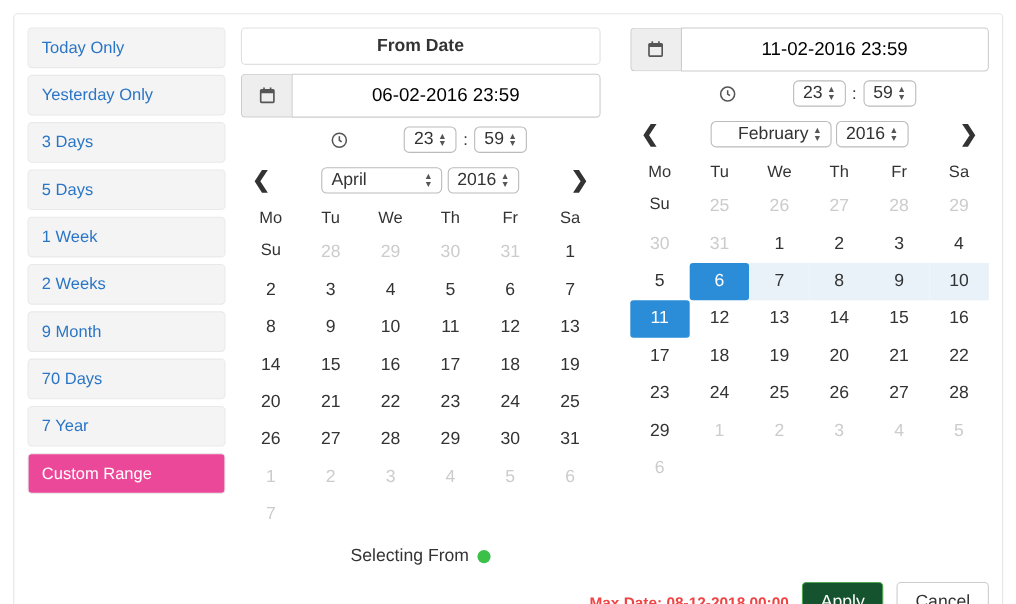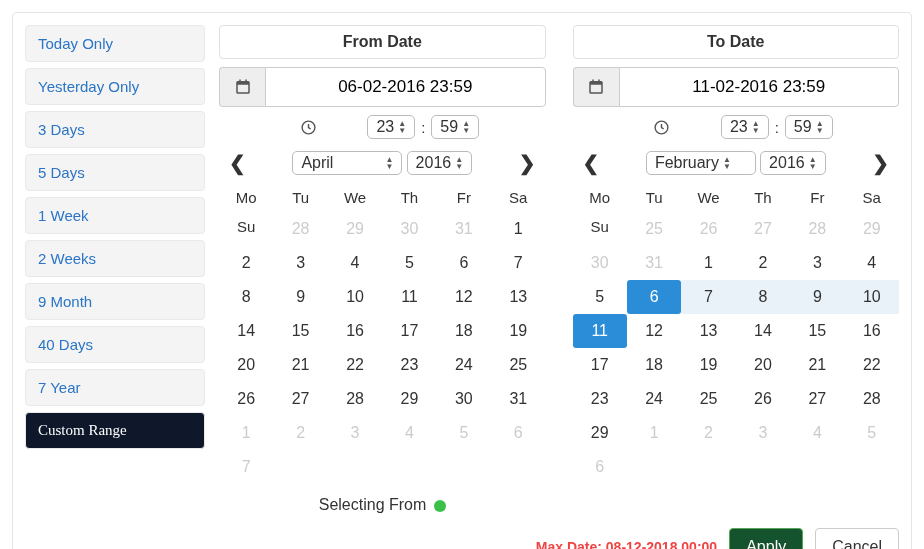--- a/index.html
+++ b/index.html
@@ -15,21 +15,21 @@
 .presets { width: 180px; display: flex; flex-direction: column; gap: 6px; }
 .preset-item {
   background: #f4f4f4;
   border: 1px solid #e9e9e9;
   border-radius: 4px;
   padding: 9px 12px;
   color: #2a75c6;
   cursor: pointer;
   font-size: 15px;
 }
-.preset-item.active { background: #0f172a; color: #fff; font-family: Liberation Serif, serif; }
+.preset-item.active { background: #ec4899; color: #fff; }
 .panels { display: flex; gap: 27px; flex: 1; }
 .panel { flex: 1; display: flex; flex-direction: column; }
 .panel-head {
   border: 1px solid #e0e0e0;
   border-radius: 4px;
   padding: 7px 0;
   text-align: center;
   font-weight: 600;
   font-size: 16px;
   margin-bottom: 8px;
@@ -82,21 +82,21 @@
 <div class="datepicker">
   <div class="top-row">
     <div class="presets" id="presets">
         <div class="preset-item">Today Only</div>
         <div class="preset-item">Yesterday Only</div>
         <div class="preset-item">3 Days</div>
         <div class="preset-item">5 Days</div>
         <div class="preset-item">1 Week</div>
         <div class="preset-item">2 Weeks</div>
         <div class="preset-item">9 Month</div>
-        <div class="preset-item">40 Days</div>
+        <div class="preset-item">70 Days</div>
         <div class="preset-item">7 Year</div>
         <div class="preset-item active">Custom Range</div>
       </div>
     <div class="panels">
 
       <div class="panel">
         <div class="panel-head">From Date</div>
         <div class="input-row">
           <div class="input-icon-box">
             <svg width="18" height="18" viewBox="0 0 24 24" fill="#555">
@@ -187,21 +187,20 @@
             <div class="dc mute">6</div>
             <div class="dc mute">7</div>
           </div>
         <div class="selecting">
           <span>Selecting From</span>
           <span class="dot"></span>
         </div>
       </div>
 
       <div class="panel">
-        <div class="panel-head">To Date</div>
         <div class="input-row">
           <div class="input-icon-box">
             <svg width="18" height="18" viewBox="0 0 24 24" fill="#555">
                 <path d="M7 2v2H5a2 2 0 0 0-2 2v13a2 2 0 0 0 2 2h14a2 2 0 0 0 2-2V6a2 2 0 0 0-2-2h-2V2h-2v2H9V2H7zm12 7v10H5V9h14z"></path>
               </svg>
           </div>
           <input class="date-input" readonly="" value="11-02-2016 23:59" style="">
         </div>
         <div class="time-row">
           <span class="clock-wrap">
@@ -216,21 +215,21 @@
           </span>
           <span>:</span>
           <span class="spin-sel">
             <span>59</span>
             <span class="spin-arrows">▲<br>▼</span>
           </span>
         </div>
         <div class="month-nav">
           <span class="nav-arrow">❮</span>
           <span>
-            <span class="spin-sel" style="min-width:110px;justify-content:flex-start">
+            <span class="spin-sel" style="min-width:110px;justify-content:flex-end">
               <span>February</span>
               <span class="spin-arrows">▲<br>▼</span>
             </span>
             <span class="spin-sel">
               <span>2016</span>
               <span class="spin-arrows">▲<br>▼</span>
             </span>
           </span>
           <span class="nav-arrow">❯</span>
         </div>

